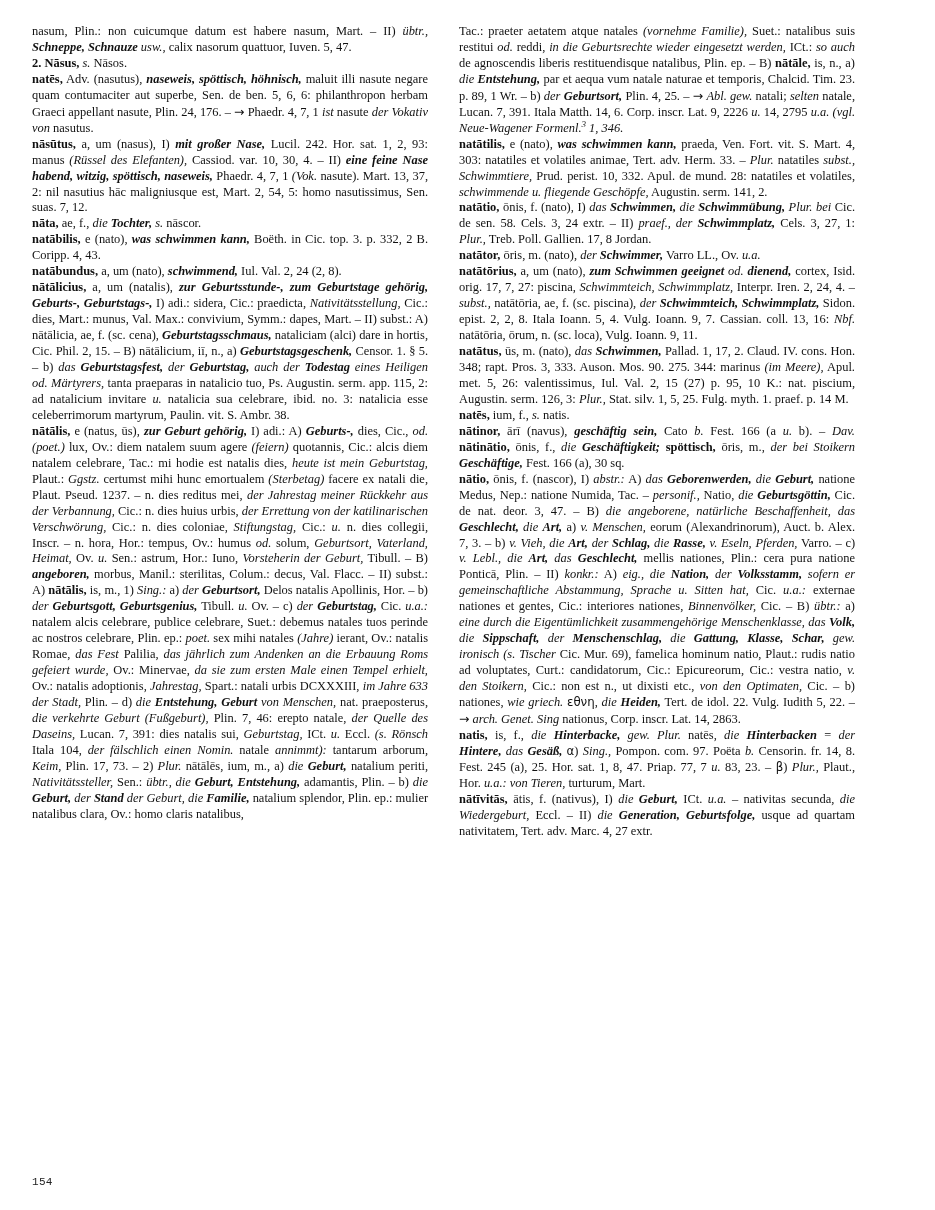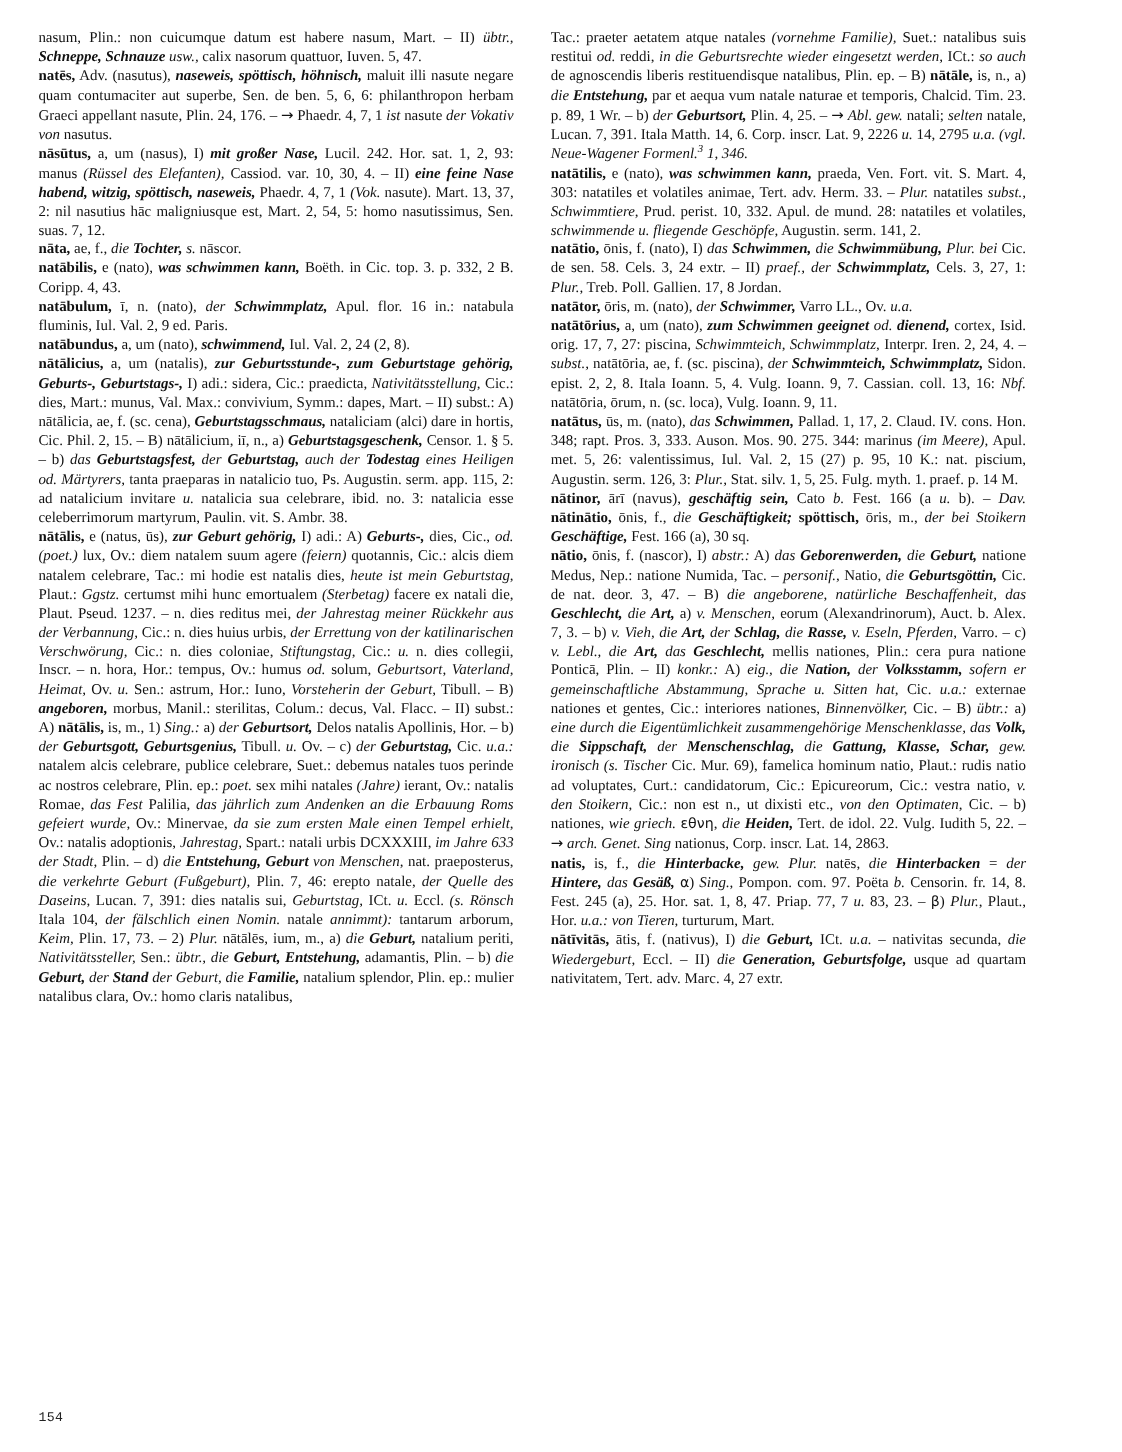--- a/index.html
+++ b/index.html
@@ -64,36 +64,37 @@
     letter-spacing: 0.3px;
   }
 </style>
 </head>
 <body>
 
 <div class="page">
   <div class="columns">
     <div class="col" id="col-left">
         <p class="entry runover">nasum, Plin.: non cuicumque datum est habere nasum, Mart. – II) <i>übtr.,</i> <span class="bi">Schneppe, Schnauze</span> <i>usw.,</i> calix nasorum quattuor, Iuven. 5, 47.</p>
+        <p class="entry"><b>2. Nāsus,</b> <i>s.</i> Nāsos.</p>
         <p class="entry"><b>natēs,</b> Adv. (nasutus), <span class="bi">naseweis, spöttisch, höhnisch,</span> maluit illi nasute negare quam contumaciter aut superbe, Sen. de ben. 5, 6, 6: philanthropon herbam Graeci appellant nasute, Plin. 24, 176. – <span class="arrow">→</span> Phaedr. 4, 7, 1 <i>ist</i> nasute <i>der Vokativ von</i> nasutus.</p>
         <p class="entry"><b>nāsūtus,</b> a, um (nasus), I) <span class="bi">mit großer Nase,</span> Lucil. 242. Hor. sat. 1, 2, 93: manus <i>(Rüssel des Elefanten),</i> Cassiod. var. 10, 30, 4. – II) <span class="bi">eine feine Nase habend, witzig, spöttisch, naseweis,</span> Phaedr. 4, 7, 1 <i>(Vok.</i> nasute). Mart. 13, 37, 2: nil nasutius hāc maligniusque est, Mart. 2, 54, 5: homo nasutissimus, Sen. suas. 7, 12.</p>
         <p class="entry"><b>nāta,</b> ae, f., <i>die</i> <span class="bi">Tochter,</span> <i>s.</i> nāscor.</p>
         <p class="entry"><b>natābilis,</b> e (nato), <span class="bi">was schwimmen kann,</span> Boëth. in Cic. top. 3. p. 332, 2 B. Coripp. 4, 43.</p>
-        <p class="entry"><b>natābulum,</b> ī, n. (nato), <i>der</i> <span class="bi">Schwimmplatz,</span> Apul. flor. 16 in.: natabula fluminis, Iul. Val. 2, 9 ed. Paris.</p>
         <p class="entry"><b>natābundus,</b> a, um (nato), <span class="bi">schwimmend,</span> Iul. Val. 2, 24 (2, 8).</p>
         <p class="entry"><b>nātālicius,</b> a, um (natalis), <span class="bi">zur Geburtsstunde-, zum Geburtstage gehörig, Geburts-, Geburtstags-,</span> I) adi.: sidera, Cic.: praedicta, <i>Nativitätsstellung,</i> Cic.: dies, Mart.: munus, Val. Max.: convivium, Symm.: dapes, Mart. – II) subst.: A) nātālicia, ae, f. (sc. cena), <span class="bi">Geburtstagsschmaus,</span> nataliciam (alci) dare in hortis, Cic. Phil. 2, 15. – B) nātālicium, iī, n., a) <span class="bi">Geburtstagsgeschenk,</span> Censor. 1. § 5. – b) <i>das</i> <span class="bi">Geburtstagsfest,</span> <i>der</i> <span class="bi">Geburtstag,</span> <i>auch der</i> <span class="bi">Todestag</span> <i>eines Heiligen od. Märtyrers,</i> tanta praeparas in natalicio tuo, Ps. Augustin. serm. app. 115, 2: ad natalicium invitare <i>u.</i> natalicia sua celebrare, ibid. no. 3: natalicia esse celeberrimorum martyrum, Paulin. vit. S. Ambr. 38.</p>
         <p class="entry"><b>nātālis,</b> e (natus, ūs), <span class="bi">zur Geburt gehörig,</span> I) adi.: A) <span class="bi">Geburts-,</span> dies, Cic., <i>od. (poet.)</i> lux, Ov.: diem natalem suum agere <i>(feiern)</i> quotannis, Cic.: alcis diem natalem celebrare, Tac.: mi hodie est natalis dies, <i>heute ist mein Geburtstag,</i> Plaut.: <i>Ggstz.</i> certumst mihi hunc emortualem <i>(Sterbetag)</i> facere ex natali die, Plaut. Pseud. 1237. – n. dies reditus mei, <i>der Jahrestag meiner Rückkehr aus der Verbannung,</i> Cic.: n. dies huius urbis, <i>der Errettung von der katilinarischen Verschwörung,</i> Cic.: n. dies coloniae, <i>Stiftungstag,</i> Cic.: <i>u.</i> n. dies collegii, Inscr. – n. hora, Hor.: tempus, Ov.: humus <i>od.</i> solum, <i>Geburtsort, Vaterland, Heimat,</i> Ov. <i>u.</i> Sen.: astrum, Hor.: Iuno, <i>Vorsteherin der Geburt,</i> Tibull. – B) <span class="bi">angeboren,</span> morbus, Manil.: sterilitas, Colum.: decus, Val. Flacc. – II) subst.: A) <b>nātālis,</b> is, m., 1) <i>Sing.:</i> a) <i>der</i> <span class="bi">Geburtsort,</span> Delos natalis Apollinis, Hor. – b) <i>der</i> <span class="bi">Geburtsgott, Geburtsgenius,</span> Tibull. <i>u.</i> Ov. – c) <i>der</i> <span class="bi">Geburtstag,</span> Cic. <i>u.a.:</i> natalem alcis celebrare, publice celebrare, Suet.: debemus natales tuos perinde ac nostros celebrare, Plin. ep.: <i>poet.</i> sex mihi natales <i>(Jahre)</i> ierant, Ov.: natalis Romae, <i>das Fest</i> Palilia, <i>das jährlich zum Andenken an die Erbauung Roms gefeiert wurde,</i> Ov.: Minervae, <i>da sie zum ersten Male einen Tempel erhielt,</i> Ov.: natalis adoptionis, <i>Jahrestag,</i> Spart.: natali urbis DCXXXIII, <i>im Jahre 633 der Stadt,</i> Plin. – d) <i>die</i> <span class="bi">Entstehung, Geburt</span> <i>von Menschen,</i> nat. praeposterus, <i>die verkehrte Geburt (Fußgeburt),</i> Plin. 7, 46: erepto natale, <i>der Quelle des Daseins,</i> Lucan. 7, 391: dies natalis sui, <i>Geburtstag,</i> ICt. <i>u.</i> Eccl. <i>(s. Rönsch</i> Itala 104, <i>der fälschlich einen Nomin.</i> natale <i>annimmt):</i> tantarum arborum, <i>Keim,</i> Plin. 17, 73. – 2) <i>Plur.</i> nātālēs, ium, m., a) <i>die</i> <span class="bi">Geburt,</span> natalium periti, <i>Nativitätssteller,</i> Sen.: <i>übtr., die</i> <span class="bi">Geburt, Entstehung,</span> adamantis, Plin. – b) <i>die</i> <span class="bi">Geburt,</span> <i>der</i> <span class="bi">Stand</span> <i>der Geburt, die</i> <span class="bi">Familie,</span> natalium splendor, Plin. ep.: mulier natalibus clara, Ov.: homo claris natalibus,</p>
       </div>
     <div class="col" id="col-right">
         <p class="entry runover">Tac.: praeter aetatem atque natales <i>(vornehme Familie),</i> Suet.: natalibus suis restitui <i>od.</i> reddi, <i>in die Geburtsrechte wieder eingesetzt werden,</i> ICt.: <i>so auch</i> de agnoscendis liberis restituendisque natalibus, Plin. ep. – B) <b>nātāle,</b> is, n., a) <i>die</i> <span class="bi">Entstehung,</span> par et aequa vum natale naturae et temporis, Chalcid. Tim. 23. p. 89, 1 Wr. – b) <i>der</i> <span class="bi">Geburtsort,</span> Plin. 4, 25. – <span class="arrow">→</span> <i>Abl. gew.</i> natali; <i>selten</i> natale, Lucan. 7, 391. Itala Matth. 14, 6. Corp. inscr. Lat. 9, 2226 <i>u.</i> 14, 2795 <i>u.a. (vgl. Neue-Wagener Formenl.<span class="sup">3</span> 1, 346.</i></p>
         <p class="entry"><b>natātilis,</b> e (nato), <span class="bi">was schwimmen kann,</span> praeda, Ven. Fort. vit. S. Mart. 4, 303: natatiles et volatiles animae, Tert. adv. Herm. 33. – <i>Plur.</i> natatiles <i>subst., Schwimmtiere,</i> Prud. perist. 10, 332. Apul. de mund. 28: natatiles et volatiles, <i>schwimmende u. fliegende Geschöpfe,</i> Augustin. serm. 141, 2.</p>
         <p class="entry"><b>natātio,</b> ōnis, f. (nato), I) <i>das</i> <span class="bi">Schwimmen,</span> <i>die</i> <span class="bi">Schwimmübung,</span> <i>Plur. bei</i> Cic. de sen. 58. Cels. 3, 24 extr. – II) <i>praef., der</i> <span class="bi">Schwimmplatz,</span> Cels. 3, 27, 1: <i>Plur.,</i> Treb. Poll. Gallien. 17, 8 Jordan.</p>
         <p class="entry"><b>natātor,</b> ōris, m. (nato), <i>der</i> <span class="bi">Schwimmer,</span> Varro LL., Ov. <i>u.a.</i></p>
         <p class="entry"><b>natātōrius,</b> a, um (nato), <span class="bi">zum Schwimmen geeignet</span> <i>od.</i> <span class="bi">dienend,</span> cortex, Isid. orig. 17, 7, 27: piscina, <i>Schwimmteich, Schwimmplatz,</i> Interpr. Iren. 2, 24, 4. – <i>subst.,</i> natātōria, ae, f. (sc. piscina), <i>der</i> <span class="bi">Schwimmteich, Schwimmplatz,</span> Sidon. epist. 2, 2, 8. Itala Ioann. 5, 4. Vulg. Ioann. 9, 7. Cassian. coll. 13, 16: <i>Nbf.</i> natātōria, ōrum, n. (sc. loca), Vulg. Ioann. 9, 11.</p>
         <p class="entry"><b>natātus,</b> ūs, m. (nato), <i>das</i> <span class="bi">Schwimmen,</span> Pallad. 1, 17, 2. Claud. IV. cons. Hon. 348; rapt. Pros. 3, 333. Auson. Mos. 90. 275. 344: marinus <i>(im Meere),</i> Apul. met. 5, 26: valentissimus, Iul. Val. 2, 15 (27) p. 95, 10 K.: nat. piscium, Augustin. serm. 126, 3: <i>Plur.,</i> Stat. silv. 1, 5, 25. Fulg. myth. 1. praef. p. 14 M.</p>
+        <p class="entry"><b>natēs,</b> ium, f., <i>s.</i> natis.</p>
         <p class="entry"><b>nātinor,</b> ārī (navus), <span class="bi">geschäftig sein,</span> Cato <i>b.</i> Fest. 166 (a <i>u.</i> b). – <i>Dav.</i> <b>nātinātio,</b> ōnis, f., <i>die</i> <span class="bi">Geschäftigkeit;</span> <b>spöttisch,</b> ōris, m., <i>der bei Stoikern</i> <span class="bi">Geschäftige,</span> Fest. 166 (a), 30 sq.</p>
         <p class="entry"><b>nātio,</b> ōnis, f. (nascor), I) <i>abstr.:</i> A) <i>das</i> <span class="bi">Geborenwerden,</span> <i>die</i> <span class="bi">Geburt,</span> natione Medus, Nep.: natione Numida, Tac. – <i>personif.,</i> Natio, <i>die</i> <span class="bi">Geburtsgöttin,</span> Cic. de nat. deor. 3, 47. – B) <i>die angeborene, natürliche Beschaffenheit, das</i> <span class="bi">Geschlecht,</span> <i>die</i> <span class="bi">Art,</span> a) <i>v. Menschen,</i> eorum (Alexandrinorum), Auct. b. Alex. 7, 3. – b) <i>v. Vieh, die</i> <span class="bi">Art,</span> <i>der</i> <span class="bi">Schlag,</span> <i>die</i> <span class="bi">Rasse,</span> <i>v. Eseln, Pferden,</i> Varro. – c) <i>v. Lebl., die</i> <span class="bi">Art,</span> <i>das</i> <span class="bi">Geschlecht,</span> mellis nationes, Plin.: cera pura natione Ponticā, Plin. – II) <i>konkr.:</i> A) <i>eig., die</i> <span class="bi">Nation,</span> <i>der</i> <span class="bi">Volksstamm,</span> <i>sofern er gemeinschaftliche Abstammung, Sprache u. Sitten hat,</i> Cic. <i>u.a.:</i> externae nationes et gentes, Cic.: interiores nationes, <i>Binnenvölker,</i> Cic. – B) <i>übtr.:</i> a) <i>eine durch die Eigentümlichkeit zusammengehörige Menschenklasse, das</i> <span class="bi">Volk,</span> <i>die</i> <span class="bi">Sippschaft,</span> <i>der</i> <span class="bi">Menschenschlag,</span> <i>die</i> <span class="bi">Gattung, Klasse, Schar,</span> <i>gew. ironisch (s. Tischer</i> Cic. Mur. 69), famelica hominum natio, Plaut.: rudis natio ad voluptates, Curt.: candidatorum, Cic.: Epicureorum, Cic.: vestra natio, <i>v. den Stoikern,</i> Cic.: non est n., ut dixisti etc., <i>von den Optimaten,</i> Cic. – b) nationes, <i>wie griech.</i> <span class="gk">εθνη</span>, <i>die</i> <span class="bi">Heiden,</span> Tert. de idol. 22. Vulg. Iudith 5, 22. – <span class="arrow">→</span> <i>arch. Genet. Sing</i> nationus, Corp. inscr. Lat. 14, 2863.</p>
         <p class="entry"><b>natis,</b> is, f., <i>die</i> <span class="bi">Hinterbacke,</span> <i>gew. Plur.</i> natēs, <i>die</i> <span class="bi">Hinterbacken</span> = <i>der</i> <span class="bi">Hintere,</span> <i>das</i> <span class="bi">Gesäß,</span> <span class="gk">α</span>) <i>Sing.,</i> Pompon. com. 97. Poëta <i>b.</i> Censorin. fr. 14, 8. Fest. 245 (a), 25. Hor. sat. 1, 8, 47. Priap. 77, 7 <i>u.</i> 83, 23. – <span class="gk">β</span>) <i>Plur.,</i> Plaut., Hor. <i>u.a.: von Tieren,</i> turturum, Mart.</p>
         <p class="entry"><b>nātīvitās,</b> ātis, f. (nativus), I) <i>die</i> <span class="bi">Geburt,</span> ICt. <i>u.a.</i> – nativitas secunda, <i>die Wiedergeburt,</i> Eccl. – II) <i>die</i> <span class="bi">Generation, Geburtsfolge,</span> usque ad quartam nativitatem, Tert. adv. Marc. 4, 27 extr.</p>
       </div>
   </div>
   <div class="folio">154</div>
 </div>
 
 </body></html>

